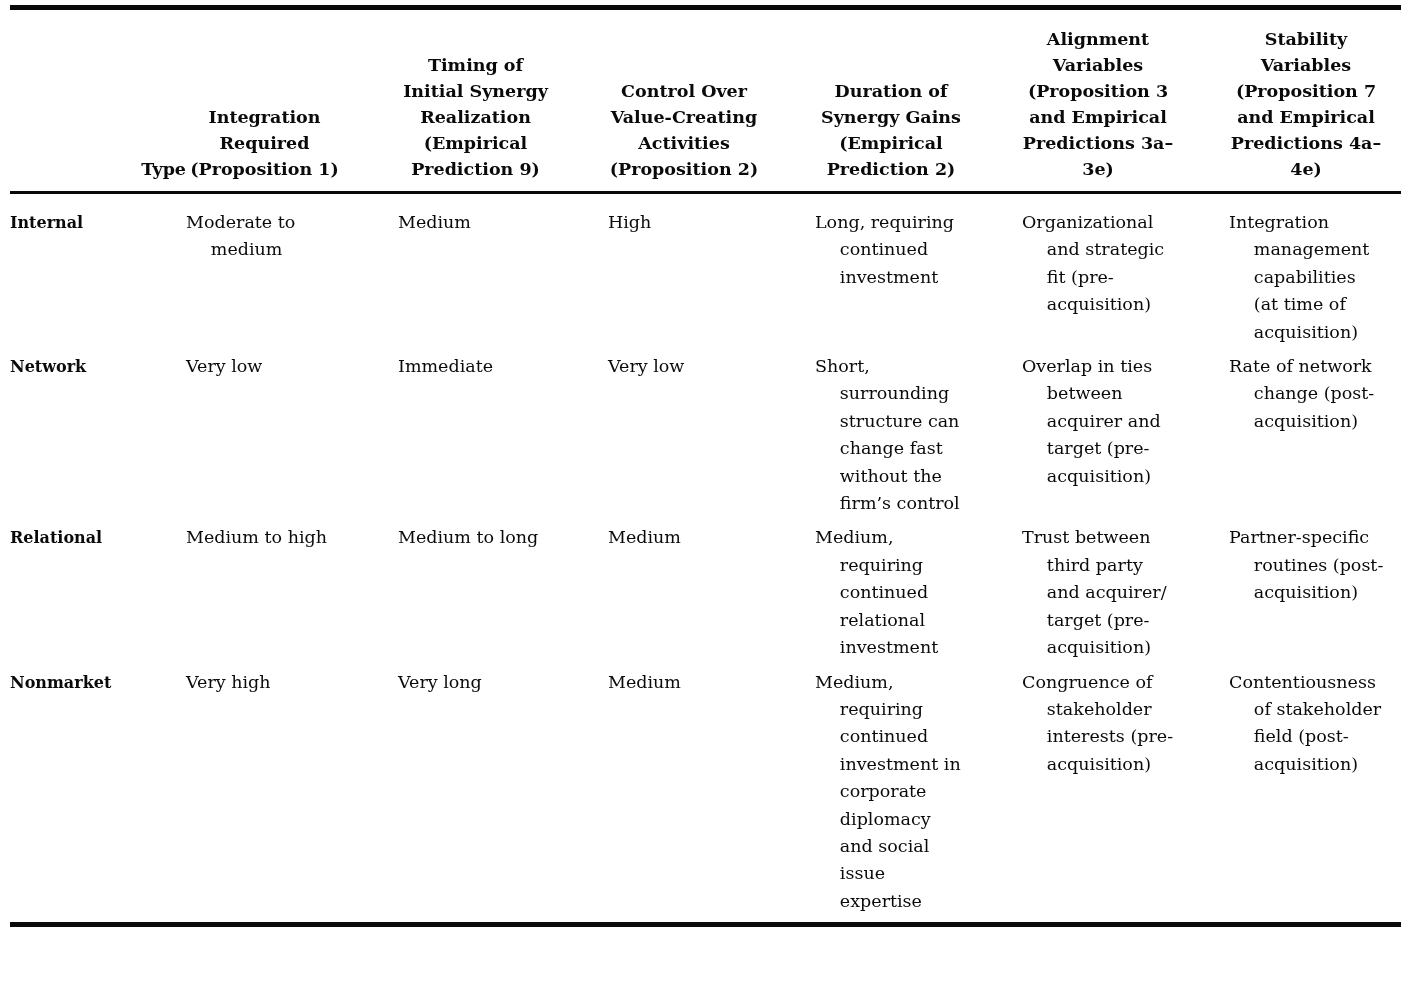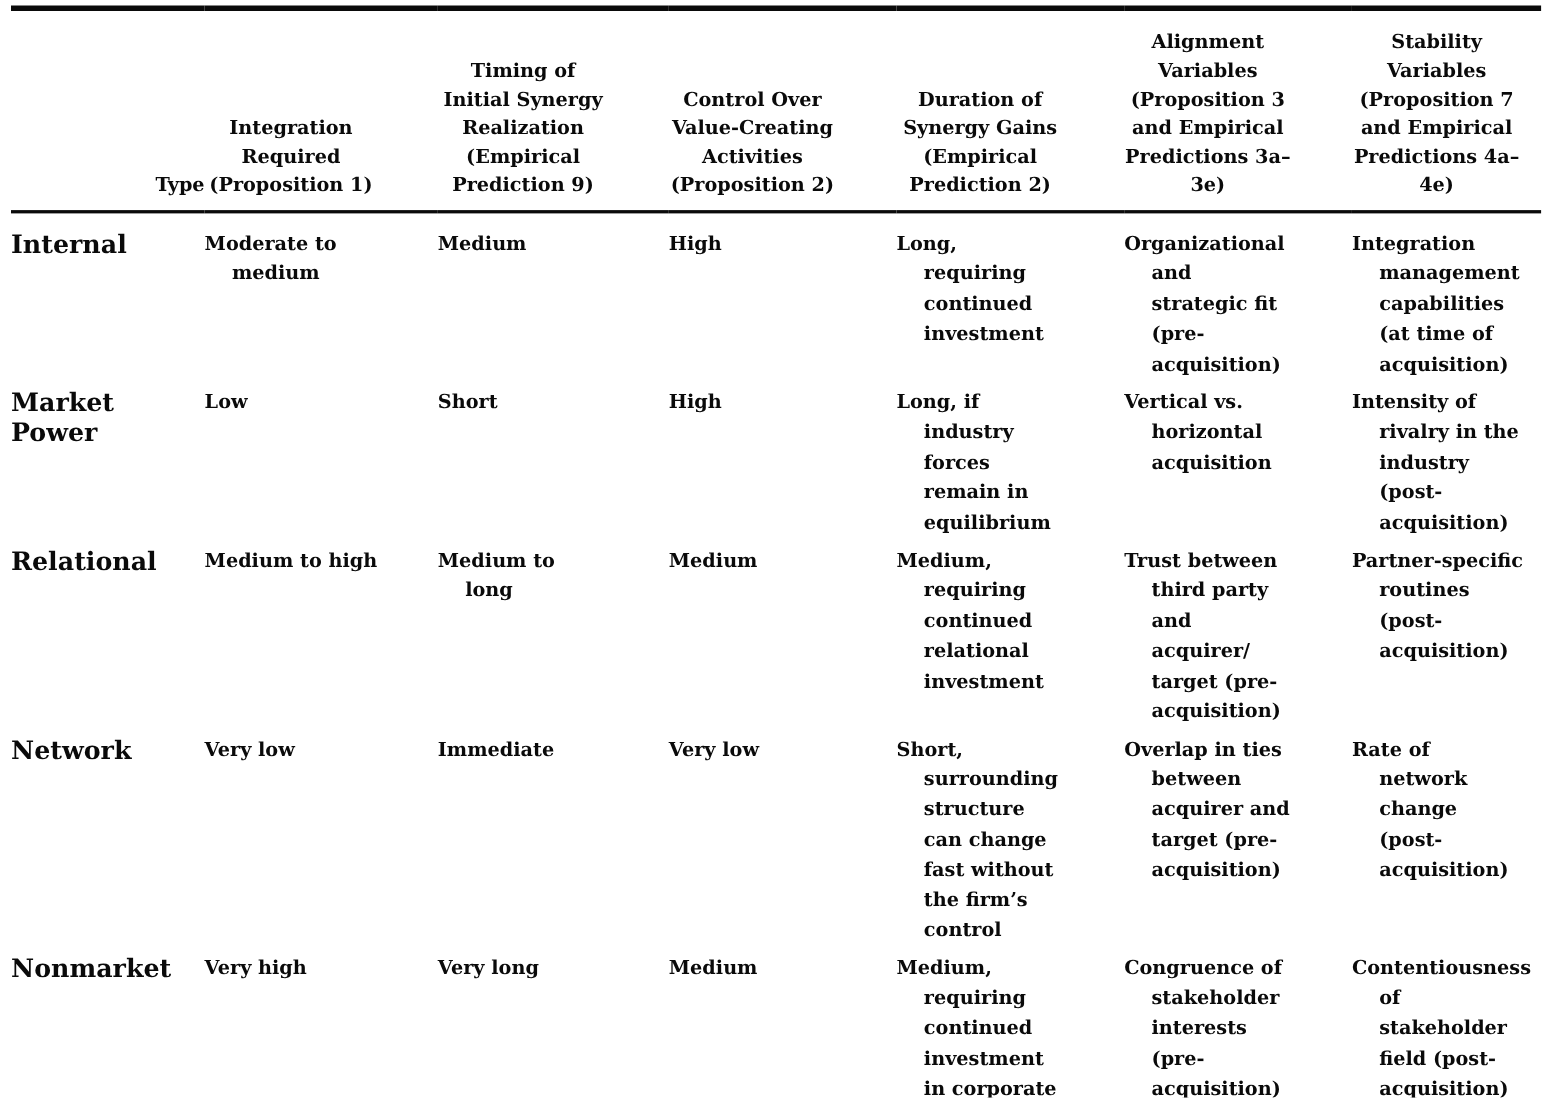--- a/index.html
+++ b/index.html
@@ -40,35 +40,35 @@
   thead th.type-head {
     text-align: right;
     padding-right: 0;
   }
   thead th.last { padding-right: 18px; }
 
   tbody th.rowhead {
     vertical-align: top;
     text-align: left;
     font-weight: bold;
-    font-size: 23px;
+    font-size: 16px;
     line-height: 27.4px;
     padding: 0 8px 6px 0;
   }
   tbody td {
     vertical-align: top;
     text-align: left;
     font-size: 17.5px;
     line-height: 27.4px;
     padding: 0 55px 6px 1.42em;
     text-indent: -1.42em;
   }
   tbody td.last { padding-right: 16px; }
   tbody tr.first > th, tbody tr.first > td { padding-top: 15px; }
-  tbody tr > th, tbody tr > td { padding-bottom: 7px; font-weight: bold; }
+  tbody tr > th, tbody tr > td { padding-bottom: 7px; }
 </style>
 </head>
 <body>
 
 <div class="page">
   <table class="synergy">
     <colgroup>
       <col class="c1">
         <col class="c2">
         <col class="c3">
@@ -92,45 +92,36 @@
       <tr class="first">
         <th class="rowhead">Internal</th>
         <td>Moderate to medium</td>
         <td>Medium</td>
         <td>High</td>
         <td>Long, requiring continued investment</td>
         <td>Organizational and strategic fit (pre-acquisition)</td>
         <td class="last">Integration management capabilities (at time of acquisition)</td>
       </tr>
       <tr>
-        <th class="rowhead">Market Power</th>
-        <td>Low</td>
-        <td>Short</td>
-        <td>High</td>
-        <td>Long, if industry forces remain in equilibrium</td>
-        <td>Vertical vs. horizontal acquisition</td>
-        <td class="last">Intensity of rivalry in the industry (post-acquisition)</td>
+        <th class="rowhead">Network</th>
+        <td>Very low</td>
+        <td>Immediate</td>
+        <td>Very low</td>
+        <td>Short, surrounding structure can change fast without the firm’s control</td>
+        <td>Overlap in ties between acquirer and target (pre-acquisition)</td>
+        <td class="last">Rate of network change (post-acquisition)</td>
       </tr>
       <tr>
         <th class="rowhead">Relational</th>
         <td>Medium to high</td>
         <td>Medium to long</td>
         <td>Medium</td>
         <td>Medium, requiring continued relational investment</td>
         <td>Trust between third party and acquirer/ target (pre-acquisition)</td>
         <td class="last">Partner-specific routines (post-acquisition)</td>
-      </tr>
-      <tr>
-        <th class="rowhead">Network</th>
-        <td>Very low</td>
-        <td>Immediate</td>
-        <td>Very low</td>
-        <td>Short, surrounding structure can change fast without the firm’s control</td>
-        <td>Overlap in ties between acquirer and target (pre-acquisition)</td>
-        <td class="last">Rate of network change (post-acquisition)</td>
       </tr>
       <tr>
         <th class="rowhead">Nonmarket</th>
         <td>Very high</td>
         <td>Very long</td>
         <td>Medium</td>
         <td>Medium, requiring continued investment in corporate diplomacy and social issue expertise</td>
         <td>Congruence of stakeholder interests (pre-acquisition)</td>
         <td class="last">Contentiousness of stakeholder field (post-acquisition)</td>
       </tr>

